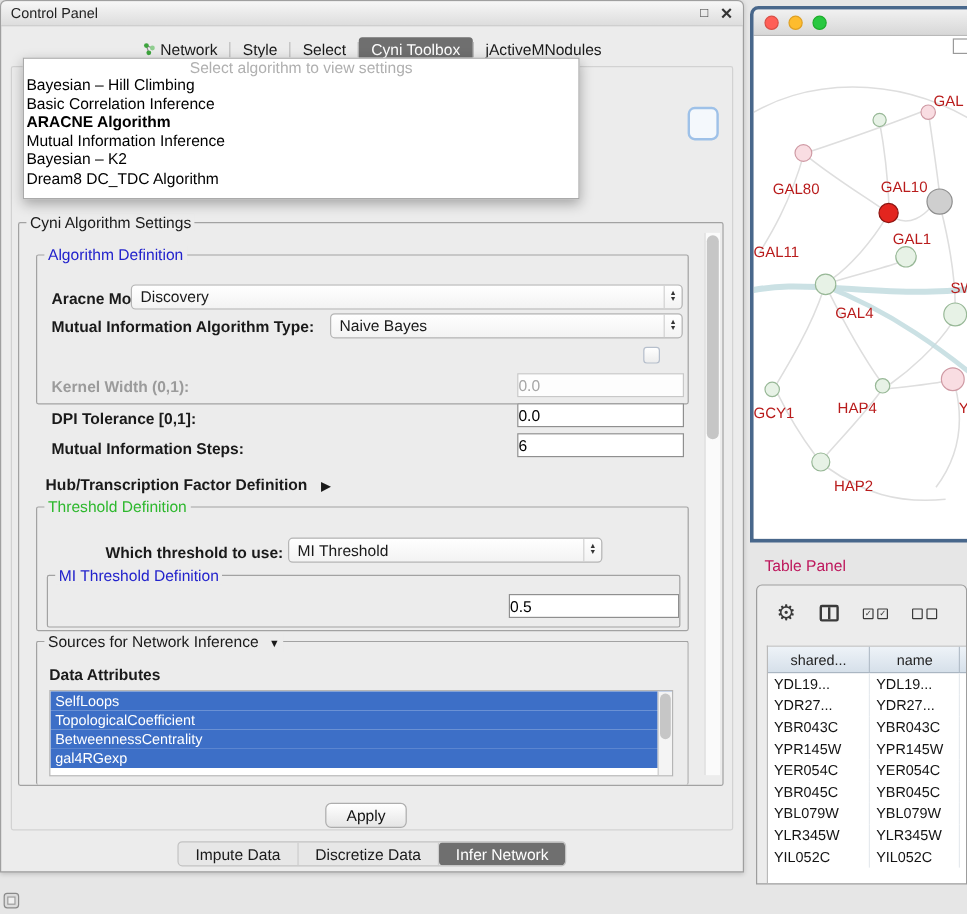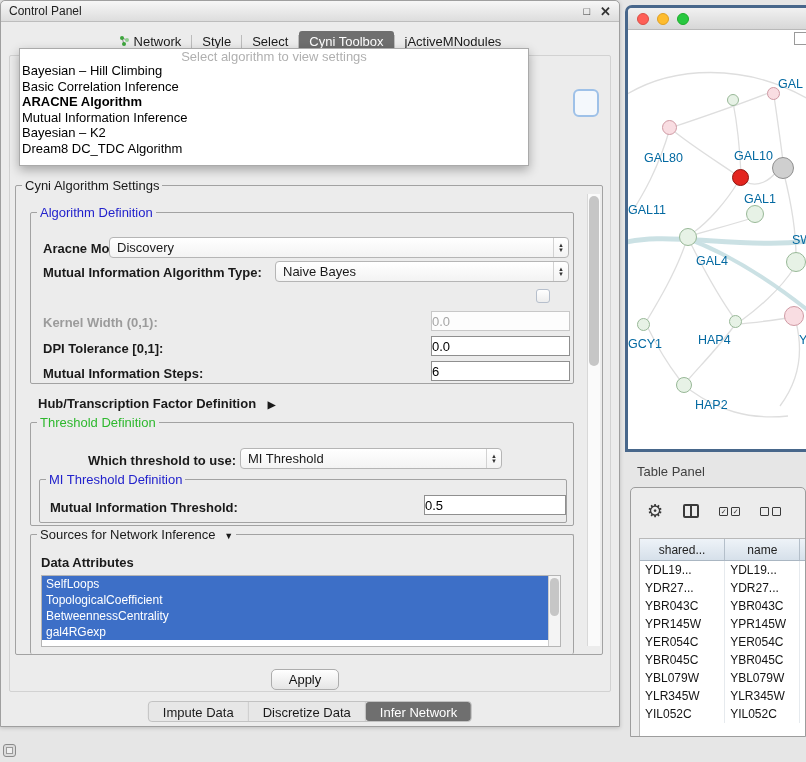--- a/index.html
+++ b/index.html
@@ -39,21 +39,21 @@
     position:absolute; left:8px; top:54px; right:8px; bottom:34px;
     border:1px solid #d2d2d2; background:#ececec; border-radius:2px;
   }
   .frag {
     position:absolute; left:572px; top:88px; width:26px; height:28px;
     border:2px solid #9ec1e8; border-radius:6px; background:#f4f8fc; z-index:4;
   }
 
   
   .dropdown {
-    position:absolute; left:18px; top:47px; width:510px; height:118px;
+    position:absolute; left:18px; top:47px; width:464px; height:118px;
     background:#ffffff; border:1px solid #aaaaaa; box-shadow:0 4px 10px rgba(0,0,0,.3);
     z-index:100; padding-top:1px;
   }
   .dd-placeholder { text-align:center; color:#b0b0b0; height:13px; line-height:13px; font-size:13px; }
   .dd-item { padding-left:2px; height:15.5px; line-height:15.5px; font-size:13px; color:#000; white-space:nowrap; }
   .dd-item.bold { font-weight:bold; }
 
   
   .group { position:absolute; border:1px solid #a2a2a2; border-radius:2px; }
   .legend {
@@ -137,25 +137,25 @@
   .light.red    { background:#ff5f57; border:1px solid #d94f46; }
   .light.yellow { background:#febc2e; border:1px solid #dfa023; }
   .light.green  { background:#28c840; border:1px solid #1dad2b; }
   .net-canvas { position:relative; width:194px; height:419px; background:#ffffff; overflow:hidden; }
   .edges { position:absolute; left:0; top:0; }
   .node { position:absolute; border-radius:50%; }
   .node.green { background:#e7f2e6; border:1px solid #98b897; }
   .node.pink  { background:#f9dde2; border:1px solid #cf9aa4; }
   .node.red   { background:#e3251f; border:1px solid #8e1410; }
   .node.gray  { background:#cfcfcf; border:1px solid #8f8f8f; }
-  .nlabel { position:absolute; font-size:12.5px; color:#0369a1; white-space:nowrap; }
+  .nlabel { position:absolute; font-size:12.5px; color:#b91c1c; white-space:nowrap; }
   .corner-box { position:absolute; left:166px; top:2px; width:13px; height:13px; background:#fff; border:1px solid #9a9a9a; }
 
   
-  .tp-label { position:absolute; left:637px; top:464px; font-size:13px; color:#404040; }
+  .tp-label { position:absolute; left:637px; top:464px; font-size:13px; color:#be185d; }
   .tp-window {
     position:absolute; left:630px; top:487px; width:176px; height:250px;
     background:#ececec; border:1px solid #9d9d9d; border-radius:5px 5px 0 0; overflow:hidden;
   }
   .tp-toolbar { height:46px; display:flex; align-items:center; padding-left:16px; gap:20px; }
   .gear { font-size:18px; color:#3a3a3a; line-height:18px; }
   .col-ico { width:16px; height:14px; border:2px solid #3a3a3a; border-radius:2px; position:relative; }
   .col-ico::after { content:""; position:absolute; left:5px; top:0; bottom:0; width:2px; background:#3a3a3a; }
   .pair { display:flex; gap:3px; }
   .pbox {
@@ -232,21 +232,21 @@
     <div class="dd-item">Basic Correlation Inference</div>
     <div class="dd-item bold">ARACNE Algorithm</div>
     <div class="dd-item">Mutual Information Inference</div>
     <div class="dd-item">Bayesian – K2</div>
     <div class="dd-item">Dream8 DC_TDC Algorithm</div>
   </div>
 
   <div class="group" style="left:14px; top:184px; width:588px; height:470px;">
     <span class="legend">Cyni Algorithm Settings</span>
 
-    <div class="group" style="left:14px; top:26px; width:544px; height:172px;">
+    <div class="group" style="left:14px; top:26px; width:544px; height:125px;">
       <span class="legend blue">Algorithm Definition</span>
 
       <span class="lbl" style="left:12px; top:28px;">Aracne Mode:</span>
       <div class="combo" style="left:78px; top:24px; width:460px;">
         <span class="combo-text">Discovery</span>
         <span class="stepper">
           <span>▲</span>
           <span>▼</span>
         </span>
       </div>
@@ -284,21 +284,20 @@
       <div class="combo" style="left:209px; top:25px; width:262px;">
         <span class="combo-text">MI Threshold</span>
         <span class="stepper">
           <span>▲</span>
           <span>▼</span>
         </span>
       </div>
 
       <div class="group" style="left:8px; top:56px; width:528px; height:44px;">
         <span class="legend blue">MI Threshold Definition</span>
-        <span class="lbl" style="left:10px; top:20px;">Mutual Information Threshold:</span>
         <input class="num" type="text" style="left: 384px; top: 15px; width: 142px;" value="0.5">
       </div>
     </div>
 
     <div class="group" style="left:14px; top:348px; width:544px; height:120px; border-bottom:none;">
       <span class="legend">
         <span>Sources for Network Inference</span>
         <span class="arrow-glyph" style="margin-left:5px; font-size:9px;">▼</span>
       </span>
 

